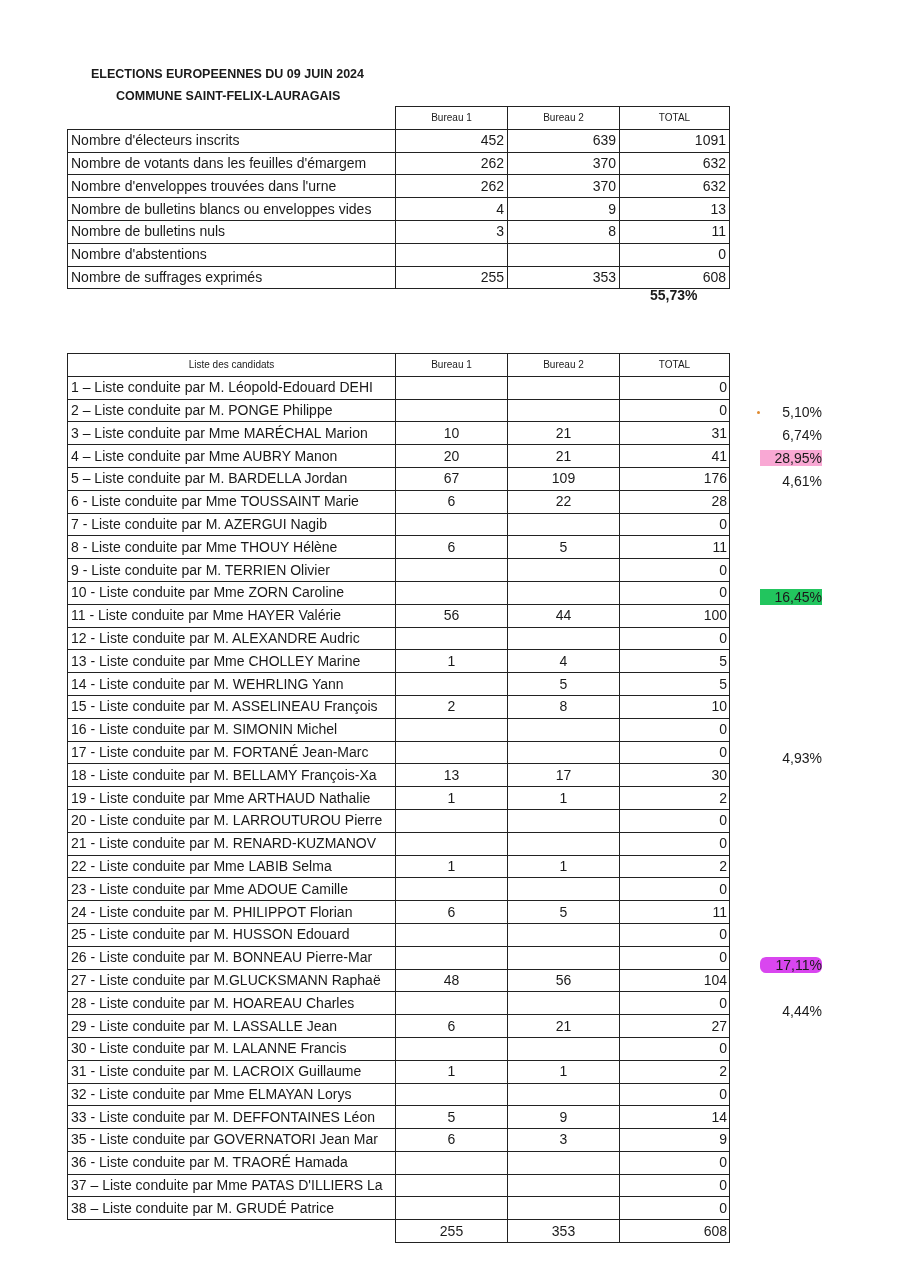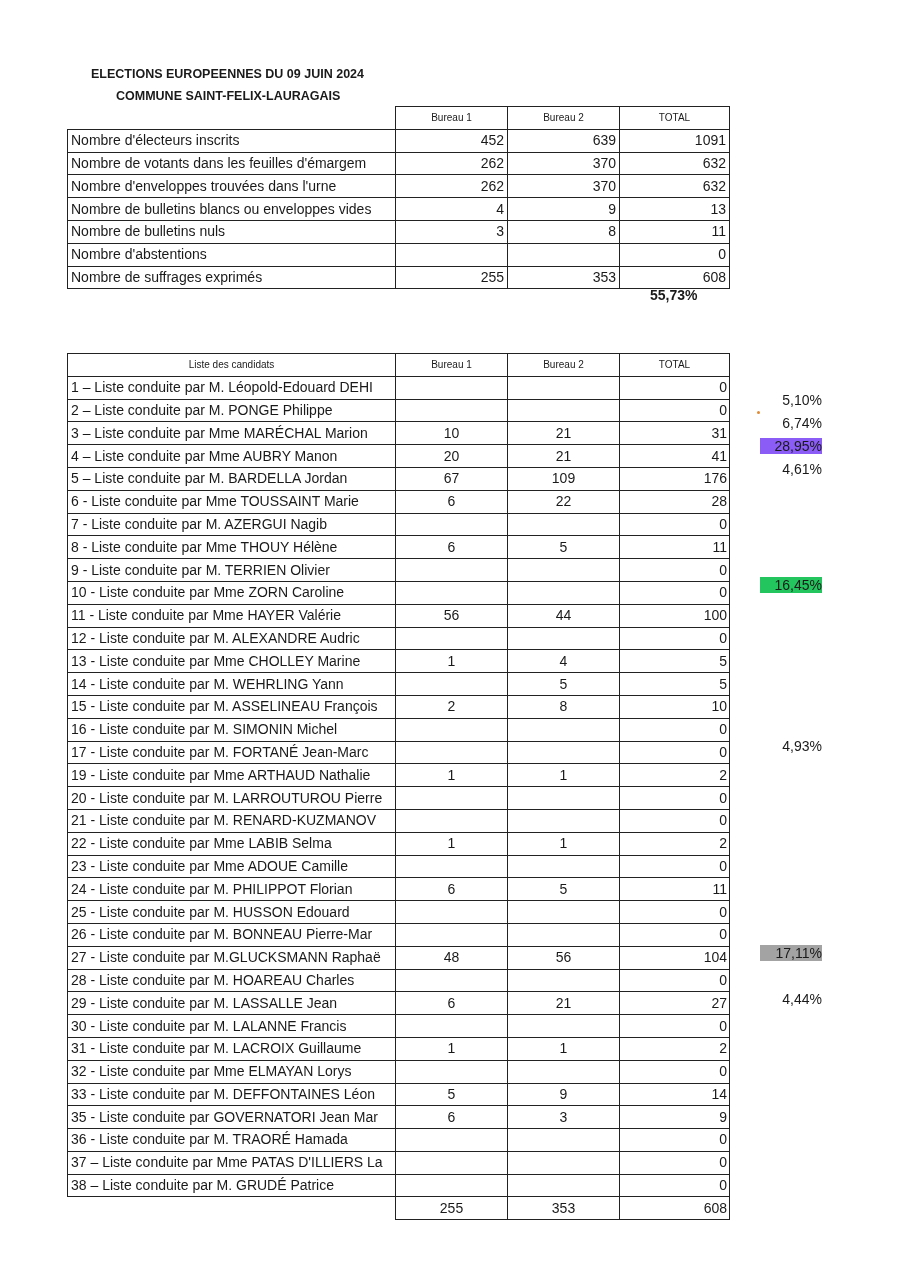--- a/index.html
+++ b/index.html
@@ -21,21 +21,21 @@
   .ratio { position:absolute; left:650px; top:287px; font-size:14px;font-weight:bold; }
   
   #cands { left:67px; top:308px;margin-top:45px; }
   #cands col.c0 { width:328px; }
   #cands col.c1, #cands col.c2 { width:112px; }
   #cands col.c3 { width:110px; }
   #cands td.label { text-align:left; max-width:322px; }
   #cands td.center { text-align:center; }
   #cands td.right { text-align:right; padding-right:2px; }
   #cands tr.total-row td.noborder { border:none; }
-  .pct { position:absolute; left:760px; width:62px; text-align:right; font-size:14px; }
+  .pct { position:absolute; left:760px; width:62px; text-align:right; font-size:14px;margin-top:12px; }
   .pct.hl { background:#fdfbe6; }
   .dot { position:absolute; left:757px; top:411px; width:3px; height:3px; background:#e08a30; border-radius:50%; }
 </style>
 </head>
 <body>
 
 <div class="title t1">ELECTIONS EUROPEENNES DU 09 JUIN 2024</div>
 <div class="title t2">COMMUNE SAINT-FELIX-LAURAGAIS</div>
 
 <table id="summary">
@@ -211,20 +211,26 @@
         <td class="label">16 - Liste conduite par M. SIMONIN Michel</td>
         <td class="center"></td>
         <td class="center"></td>
         <td class="right">0</td>
       </tr>
       <tr>
         <td class="label">17 - Liste conduite par M. FORTANÉ Jean-Marc</td>
         <td class="center"></td>
         <td class="center"></td>
         <td class="right">0</td>
+      </tr>
+      <tr>
+        <td class="label">18 - Liste conduite par M. BELLAMY François-Xa</td>
+        <td class="center">13</td>
+        <td class="center">17</td>
+        <td class="right">30</td>
       </tr>
       <tr>
         <td class="label">19 - Liste conduite par Mme ARTHAUD Nathalie</td>
         <td class="center">1</td>
         <td class="center">1</td>
         <td class="right">2</td>
       </tr>
       <tr>
         <td class="label">20 - Liste conduite par M. LARROUTUROU Pierre</td>
         <td class="center"></td>
@@ -340,20 +346,20 @@
     <td class="center">255</td>
     <td class="center">353</td>
     <td class="right">608</td>
   </tr>
 </tbody>
   </table>
 
 <div id="pct-layer">
     <div class="pct" style="top: 392.1px;">5,10%</div>
     <div class="pct" style="top: 415.15px;">6,74%</div>
-    <div class="pct hl" style="background: #8b5cf6; top: 438.2px;">28,95%</div>
+    <div class="pct hl" style="background: #f9a8d4; top: 438.2px;">28,95%</div>
     <div class="pct" style="top: 461.25px;">4,61%</div>
     <div class="pct hl" style="background: #22c55e; top: 576.5px;">16,45%</div>
     <div class="pct" style="top: 737.85px;">4,93%</div>
-    <div class="pct hl" style="background: #a3a3a3; top: 945.3px;">17,11%</div>
+    <div class="pct hl" style="background: #d946ef; top: 945.3px; border-radius: 6px;">17,11%</div>
     <div class="pct" style="top: 991.4px;">4,44%</div>
   </div>
 <div class="dot"></div>
 
 </body></html>

